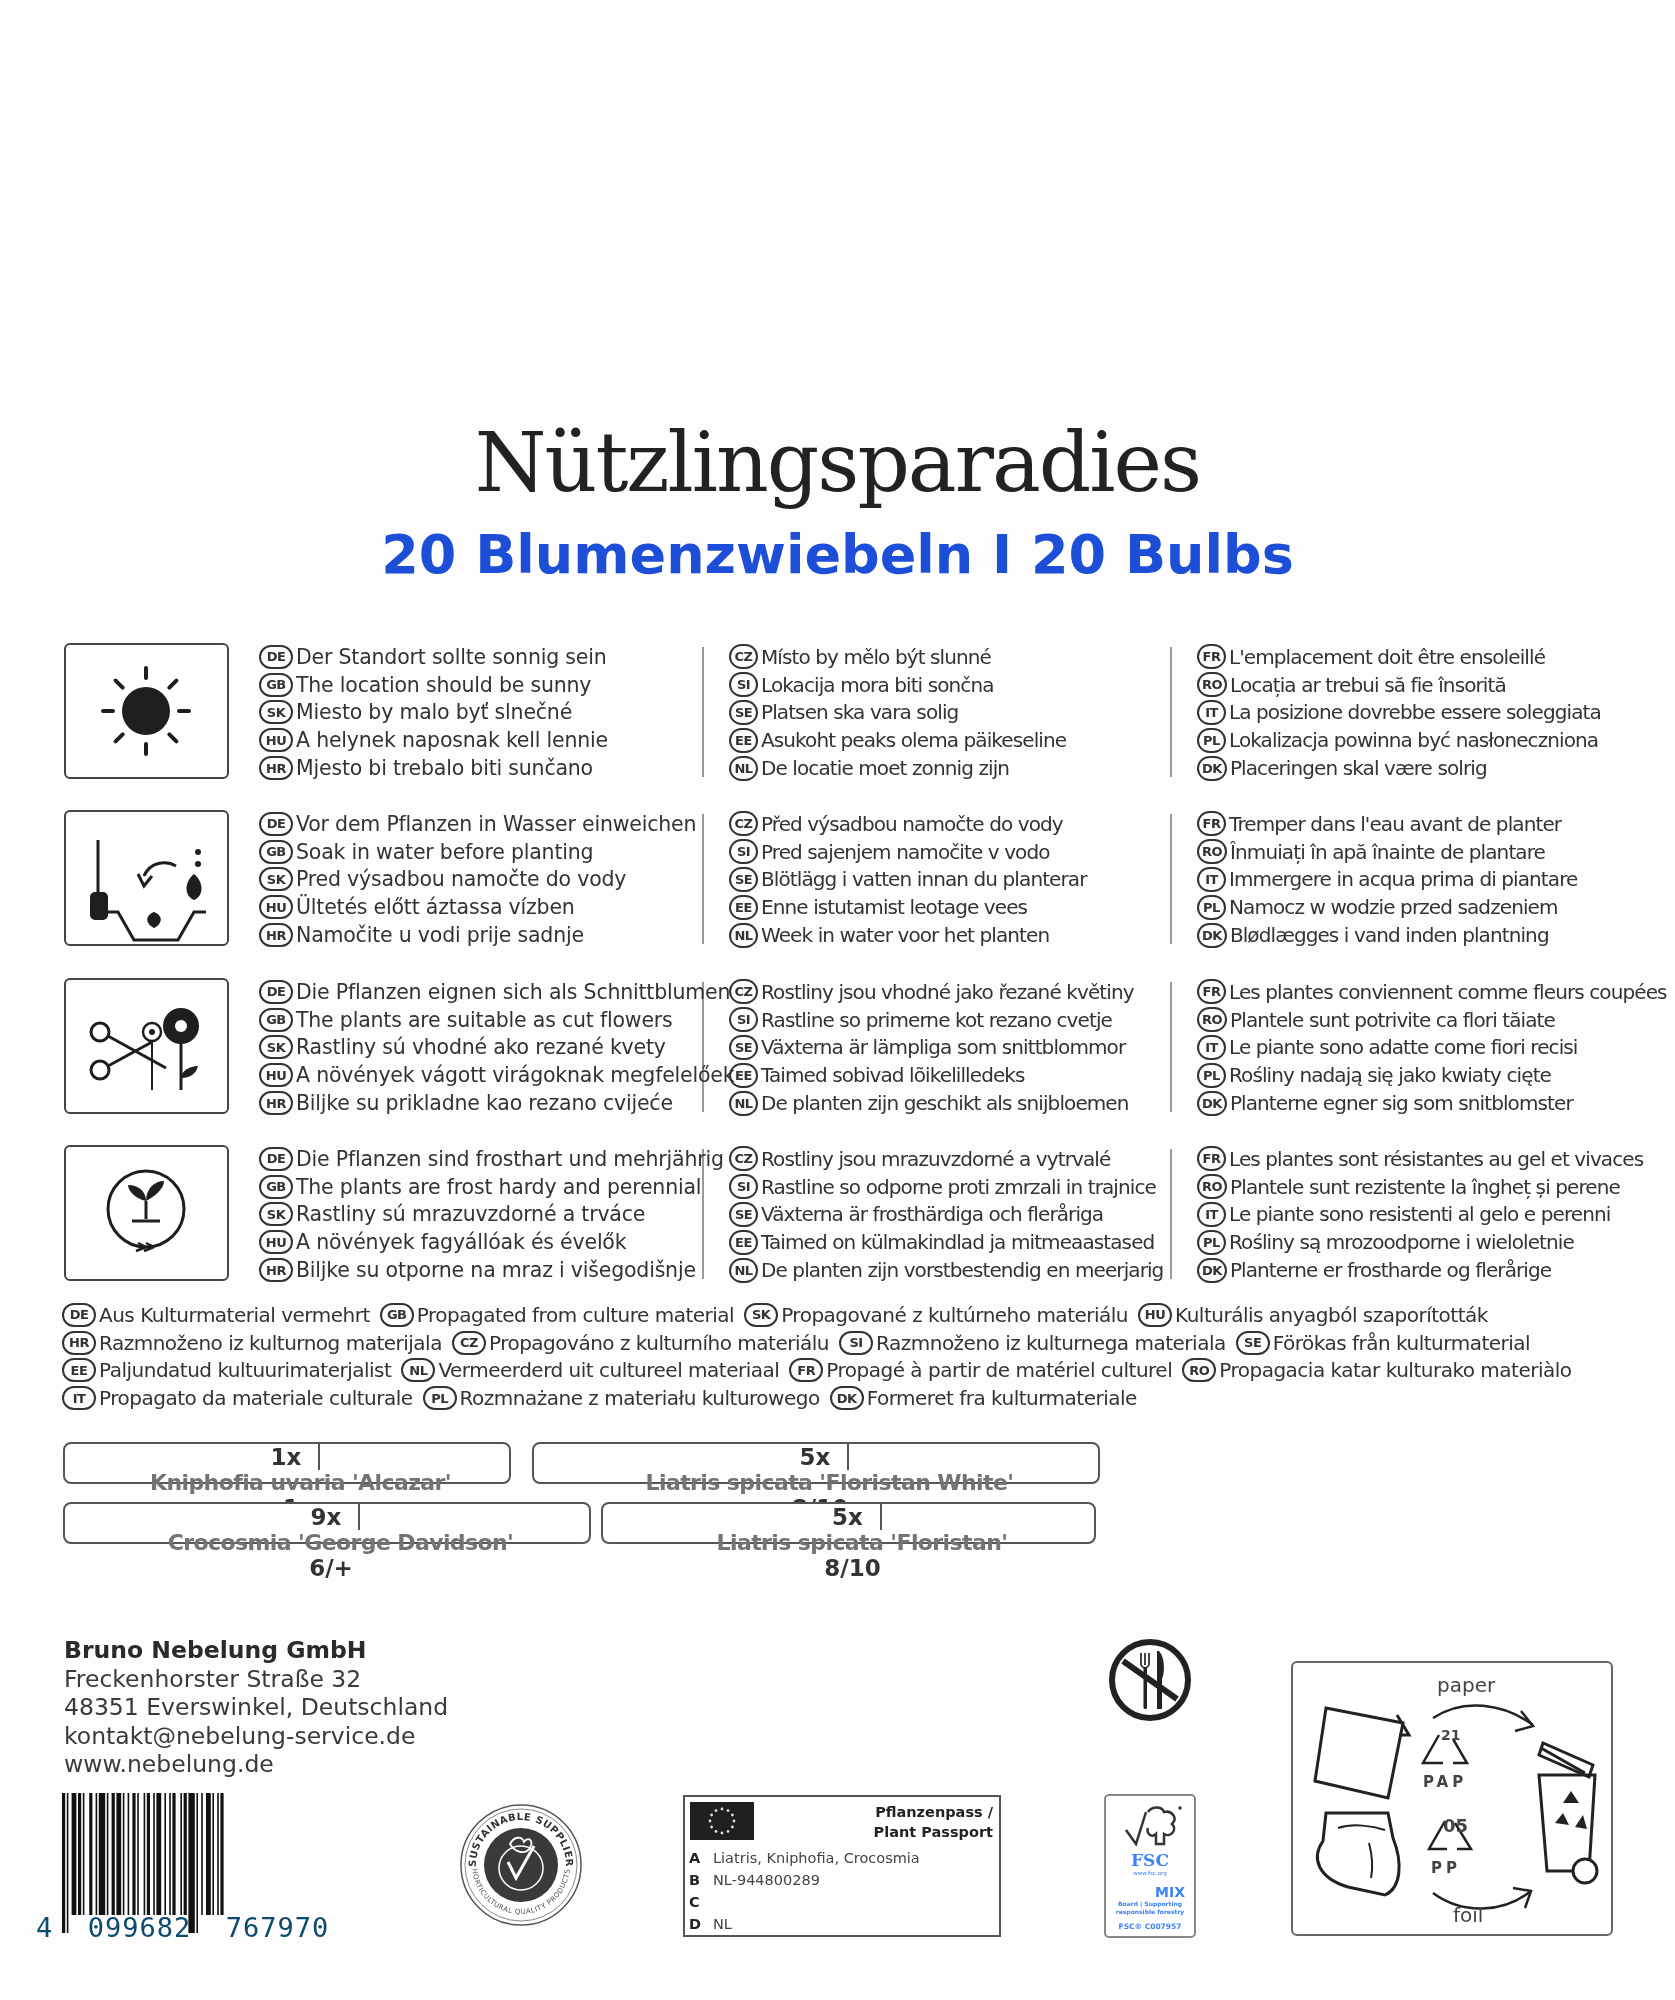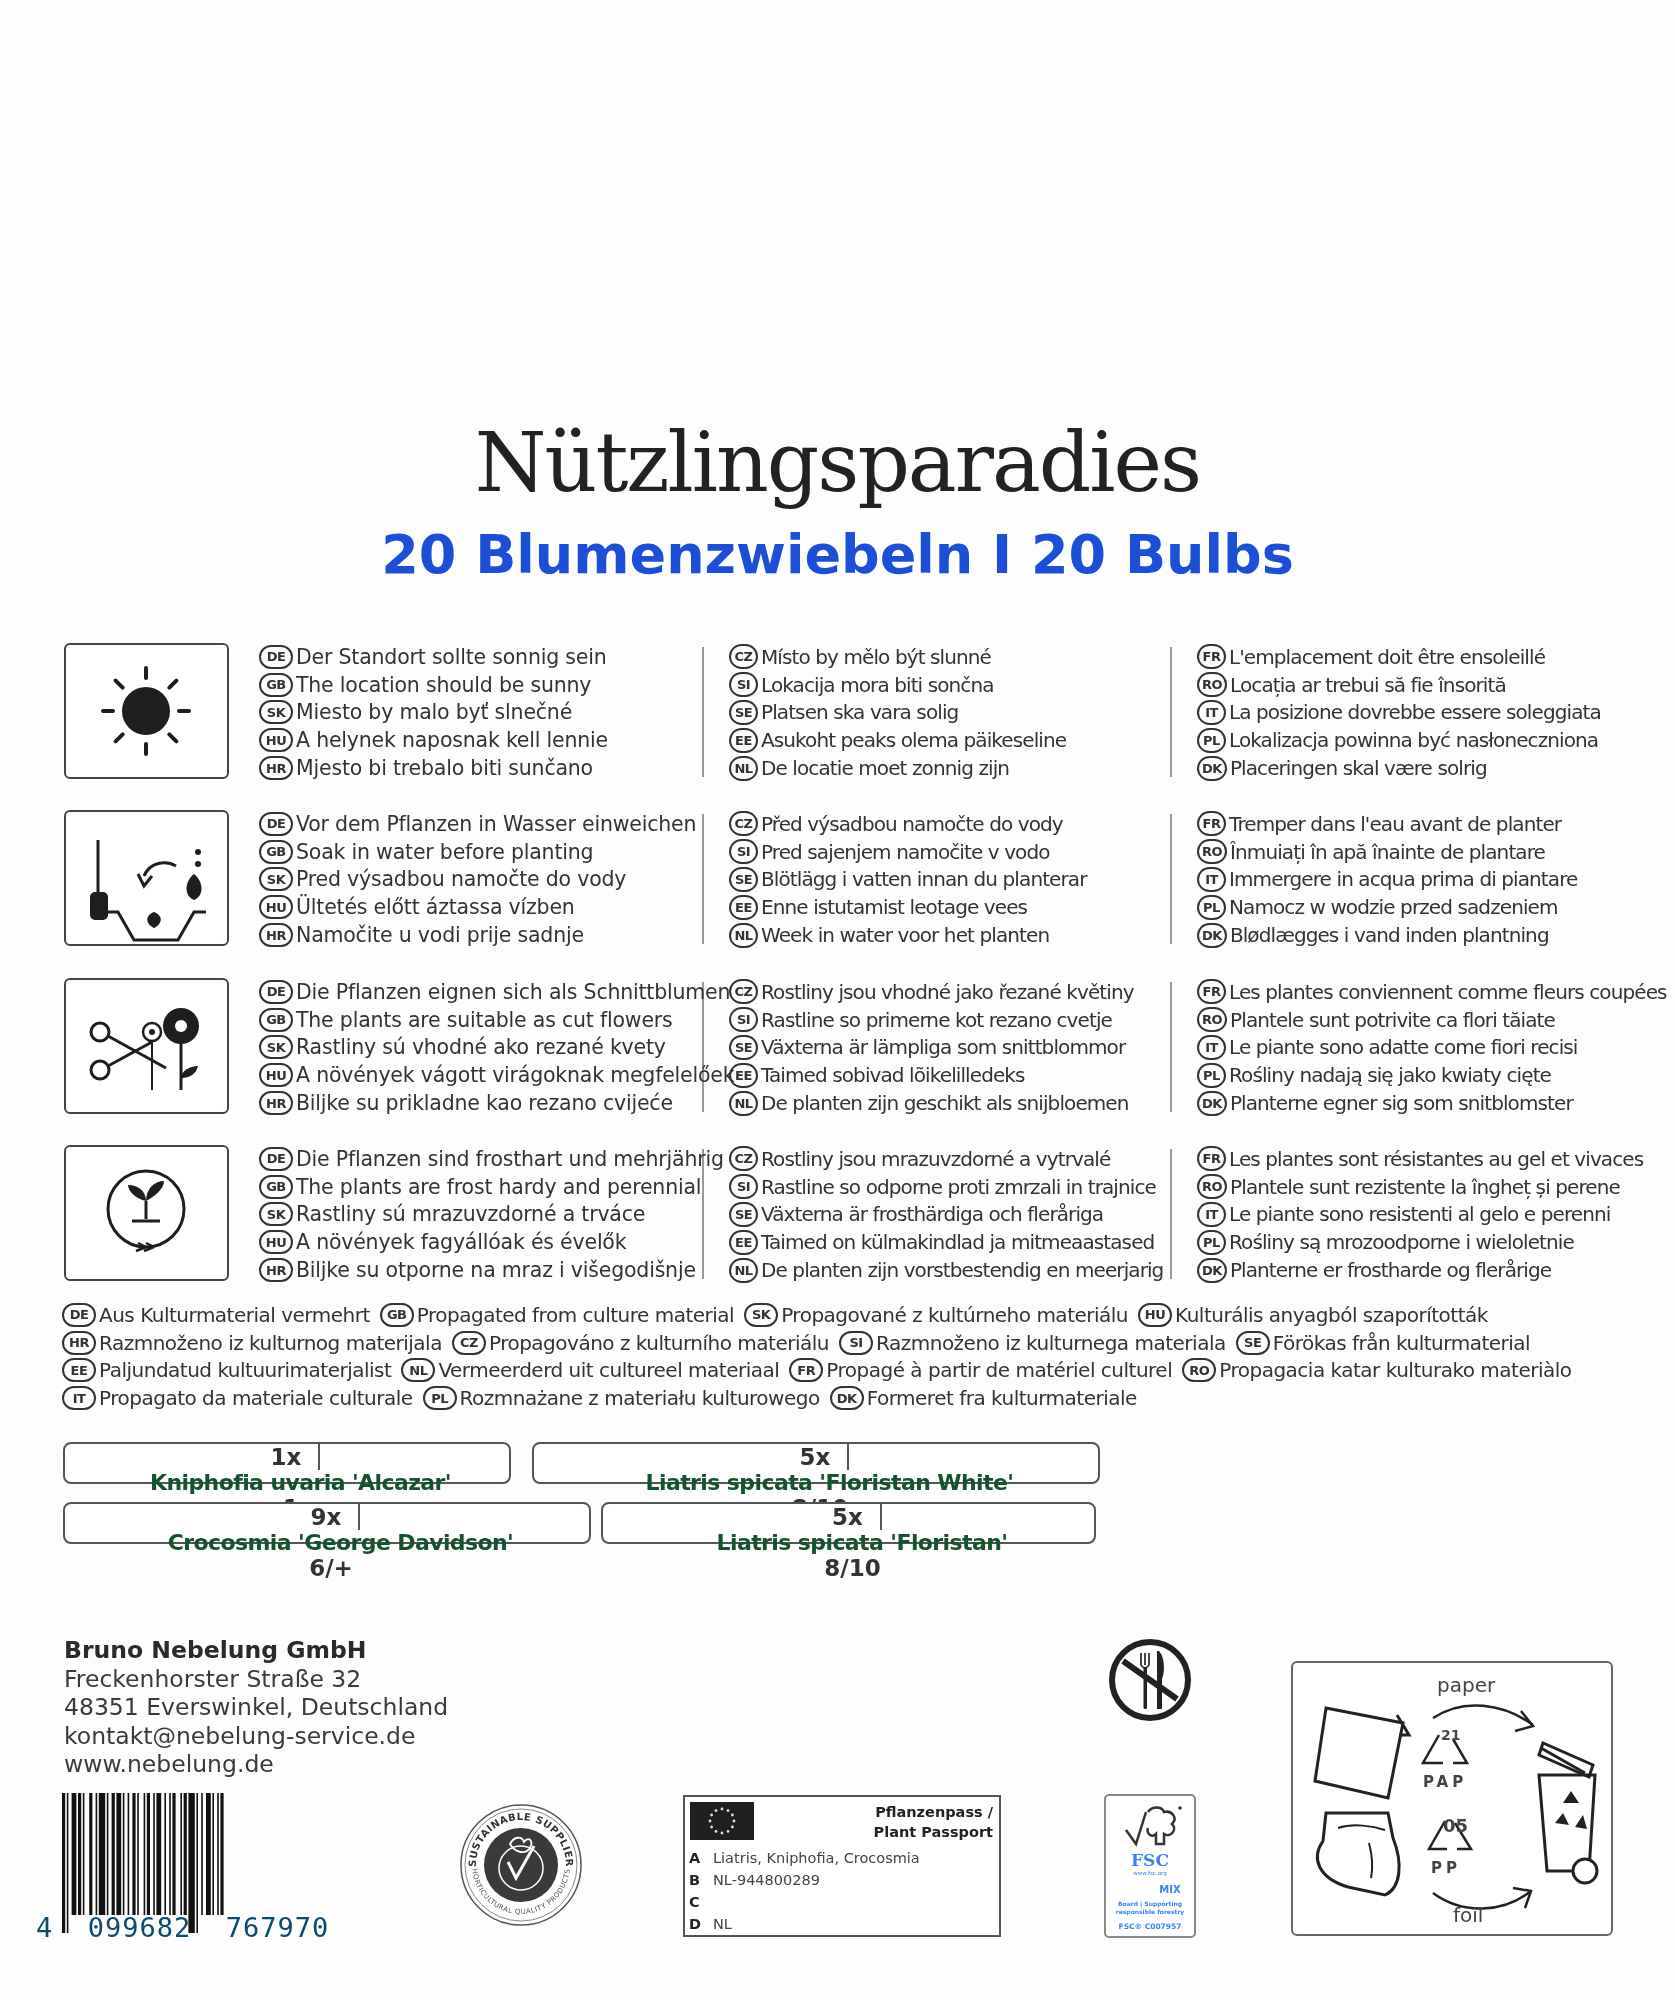--- a/index.html
+++ b/index.html
@@ -34,21 +34,21 @@
   .prop { position: absolute; left: 62px; top: 1301px; width: 1560px; }
   .prop-line { height: 27.8px; display: flex; align-items: center; font-size: 20px;
     white-space: nowrap; color: #333; letter-spacing: -0.5px; }
   .prop-item { display: inline-flex; align-items: center; margin-right: 10px; }
 
   .variety { position: absolute; height: 42px; border: 2px solid #555; border-radius: 8px;
     display: flex; align-items: center; background: #fff; flex-direction: column; }
   .variety .qty { width: 66px; height: 100%; display: flex; align-items: center;
     justify-content: center; font-size: 23px; font-weight: bold; border-right: 2px solid #555;
     color: #333; }
-  .variety .name { padding-left: 27px; font-size: 22px; font-weight: bold; color: #14532d;
+  .variety .name { padding-left: 27px; font-size: 22px; font-weight: bold; color: #737373;
     white-space: nowrap; letter-spacing: -0.6px; }
   .variety .bulb { margin-left: 14px; width: 22px; height: 30px; }
   .variety .size { margin-left: 8px; font-size: 23px; font-weight: bold; color: #333; }
 
   .company { position: absolute; left: 64px; top: 1636px; font-size: 23.5px; line-height: 28.5px;
     color: #3a3a3a; letter-spacing: 0px; }
   .company .cname { font-weight: bold; color: #2a2a2a; }
 
   .barcode { position: absolute; left: 62px; top: 1793px; width: 262px; height: 140px; }
   .barcode-digits { position: absolute; left: 36px; top: 1912px; font-family: "DejaVu Sans Mono", monospace;
@@ -637,21 +637,21 @@
 </svg>
 
 <div class="fsc">
   <svg viewBox="0 0 92 50" style="position:absolute;left:0;top:6px;width:92px;height:50px;">
     <path d="M20 28 L30 42 L40 10" fill="none" stroke="#333" stroke-width="2.5"></path>
     <path d="M42 10 C46 4 56 4 58 10 C66 8 72 16 66 22 C72 28 64 36 58 32 L58 42 L50 42 L50 32 C46 36 40 32 42 26" fill="none" stroke="#333" stroke-width="2.5"></path>
     <circle cx="74" cy="6" r="1.8" fill="#333"></circle>
   </svg>
   <div class="t" style="top:54px;font-family:'DejaVu Serif',serif;font-weight:bold;font-size:17px;">FSC</div>
   <div class="t" style="top:74px;font-size:5.5px;">www.fsc.org</div>
-  <div class="t" style="top:88px;font-size:10px;font-weight:bold;padding-left:40px;">MIX</div>
+  <div class="t" style="top:88px;font-size:14px;font-weight:bold;padding-left:40px;">MIX</div>
   <div class="t" style="top:104px;font-size:6px;font-weight:bold;line-height:8px;">
     <div>Board | Supporting</div>
     <div>responsible forestry</div>
   </div>
   <div class="t" style="top:126px;font-size:7.5px;font-weight:bold;">FSC® C007957</div>
 </div>
 
 <div class="recycle">
   <svg width="322" height="275" viewBox="0 0 322 275">
 

